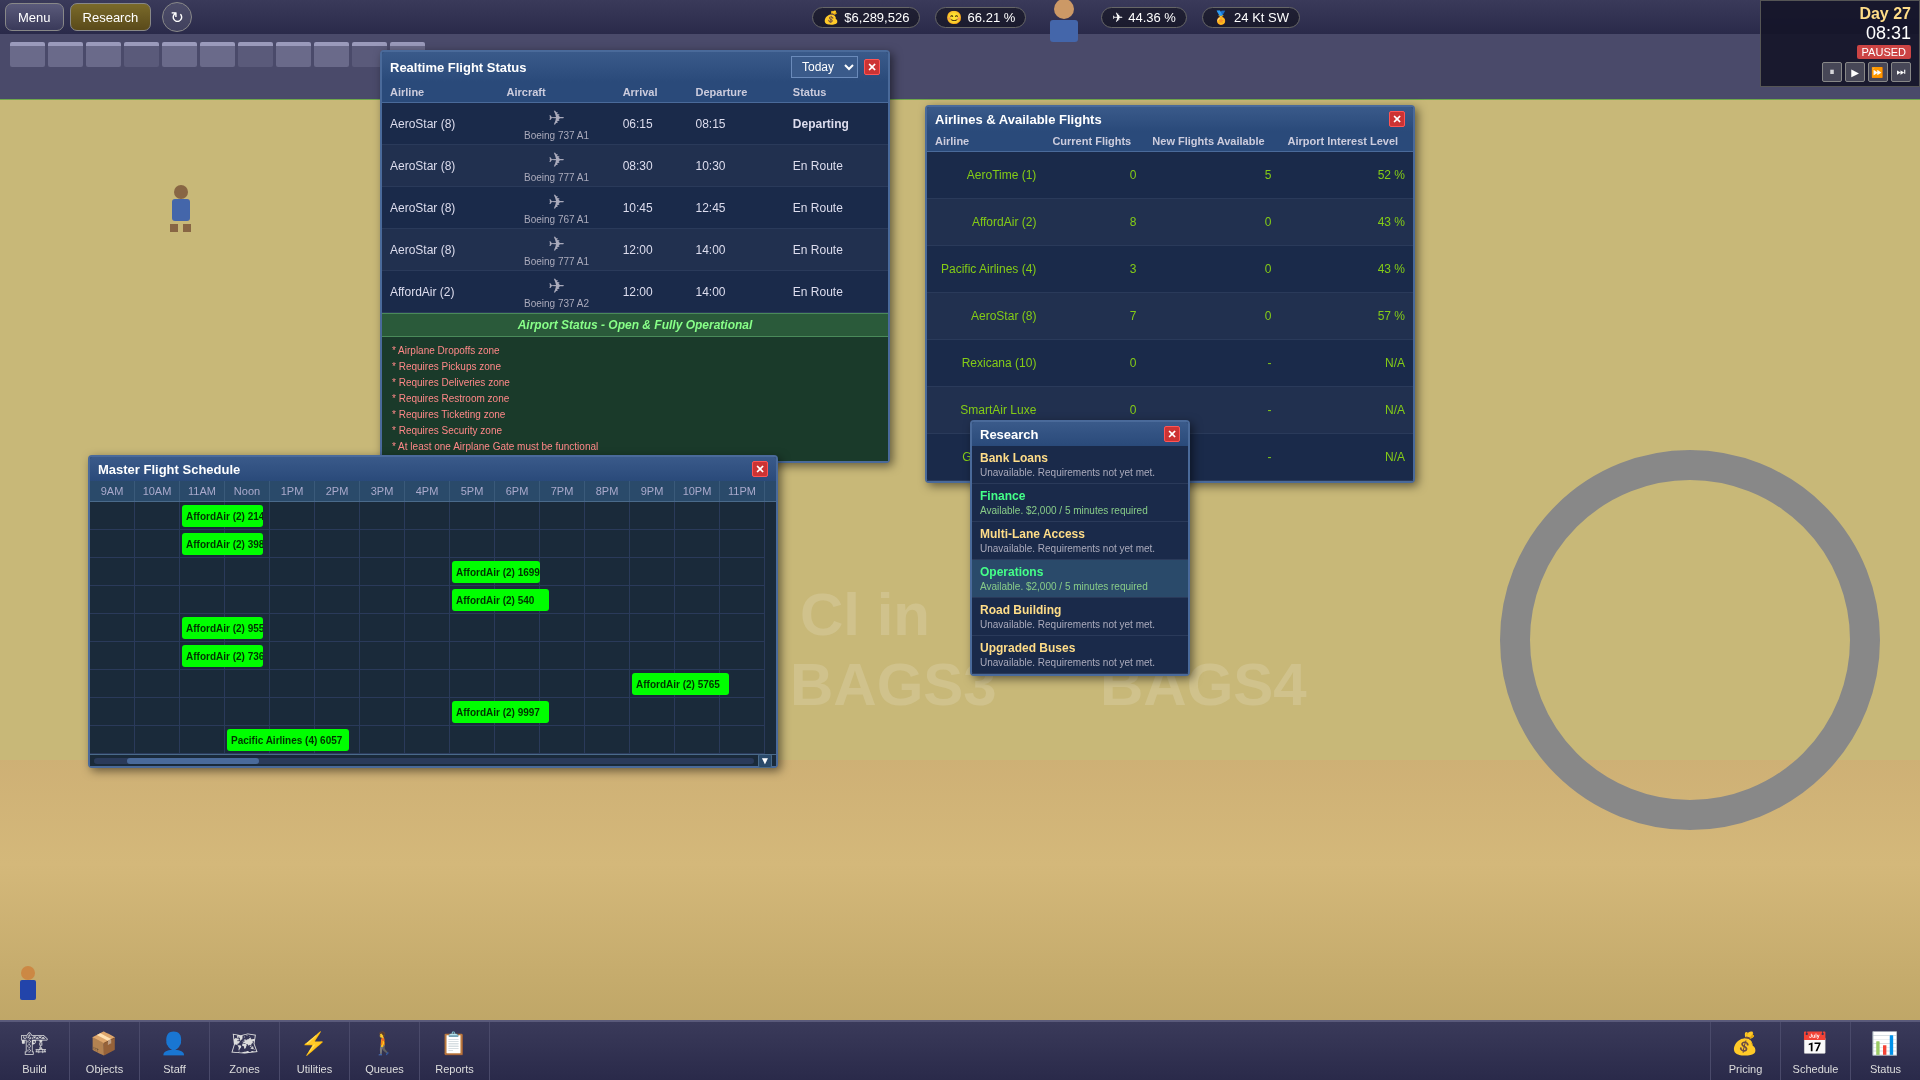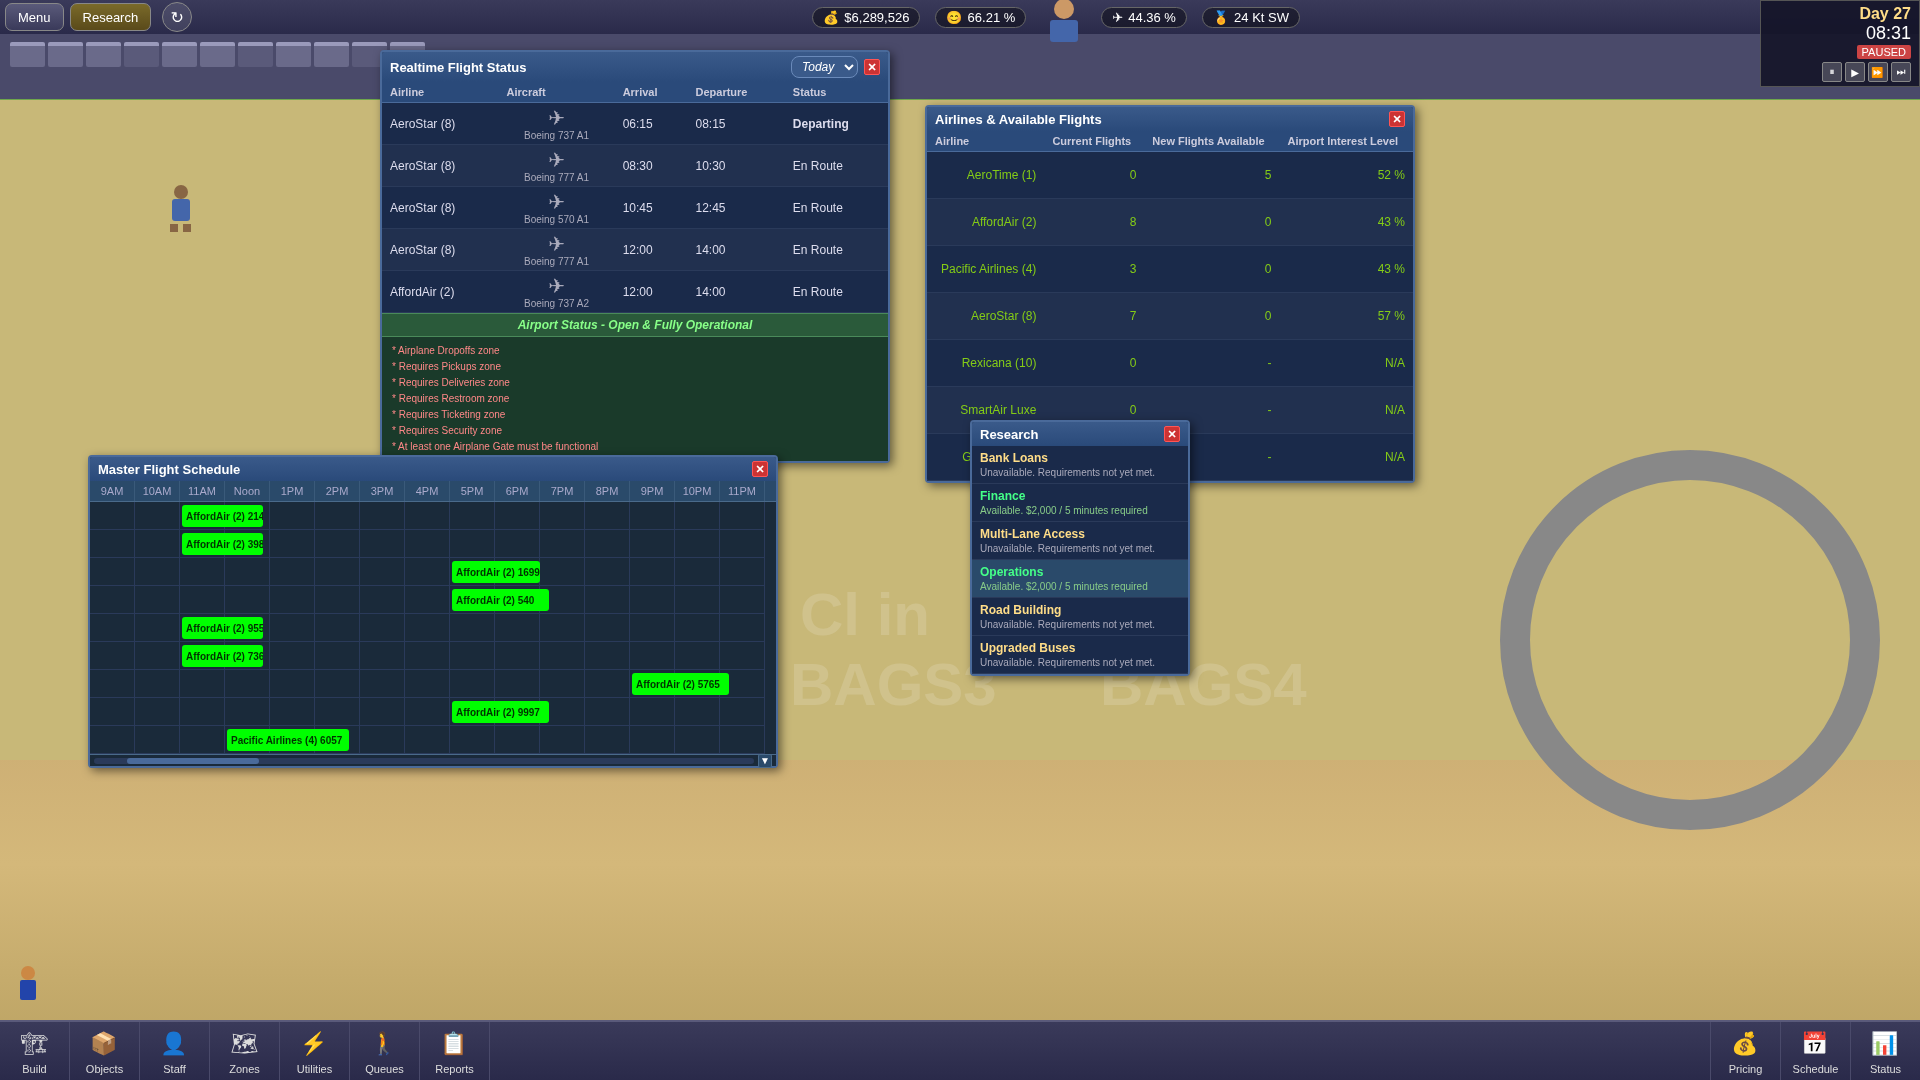--- a/index.html
+++ b/index.html
@@ -186,22 +186,21 @@
     }
 
     .plane-icon { font-size: 20px; }
 
     .dropdown-today {
       background: #3a5a8a;
       border: 1px solid #6a8aba;
       color: #fff;
       padding: 2px 6px;
       font-size: 12px;
-      border-radius: 8px;
-      font-style: italic;
+      border-radius: 0;
     }
 
     .airport-status-bar {
       background: #2a5a3a;
       color: #88ff88;
       text-align: center;
       padding: 4px;
       font-size: 12px;
       font-weight: bold;
       border-top: 1px solid #4a8a5a;
@@ -544,21 +543,21 @@
     </td>
     <td>08:30</td>
     <td>10:30</td>
     <td class="status-enroute">En Route</td>
   </tr>
         <tr>
     <td>AeroStar (8)</td>
     <td>
       <div class="aircraft-cell">
         <span class="plane-icon">✈</span>
-        <span>Boeing 570 A1</span>
+        <span>Boeing 767 A1</span>
       </div>
     </td>
     <td>10:45</td>
     <td>12:45</td>
     <td class="status-enroute">En Route</td>
   </tr>
         <tr>
     <td>AeroStar (8)</td>
     <td>
       <div class="aircraft-cell">

